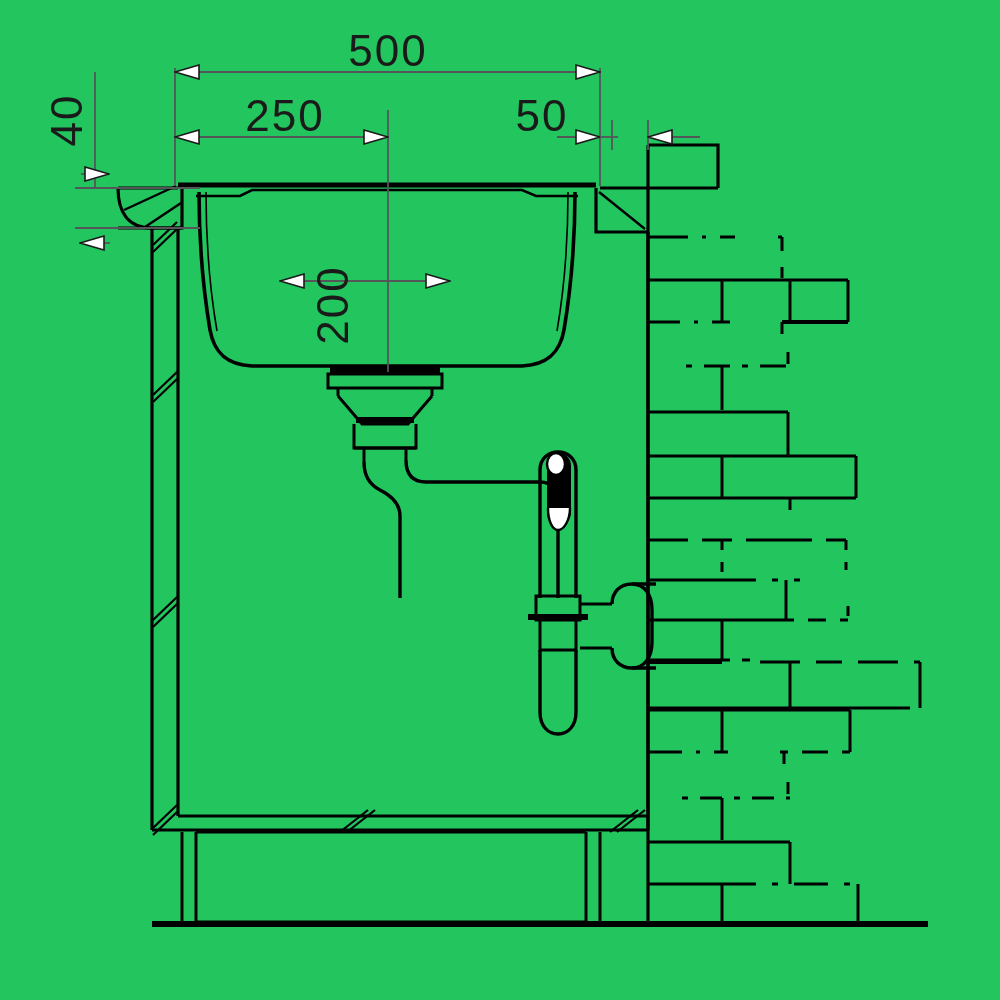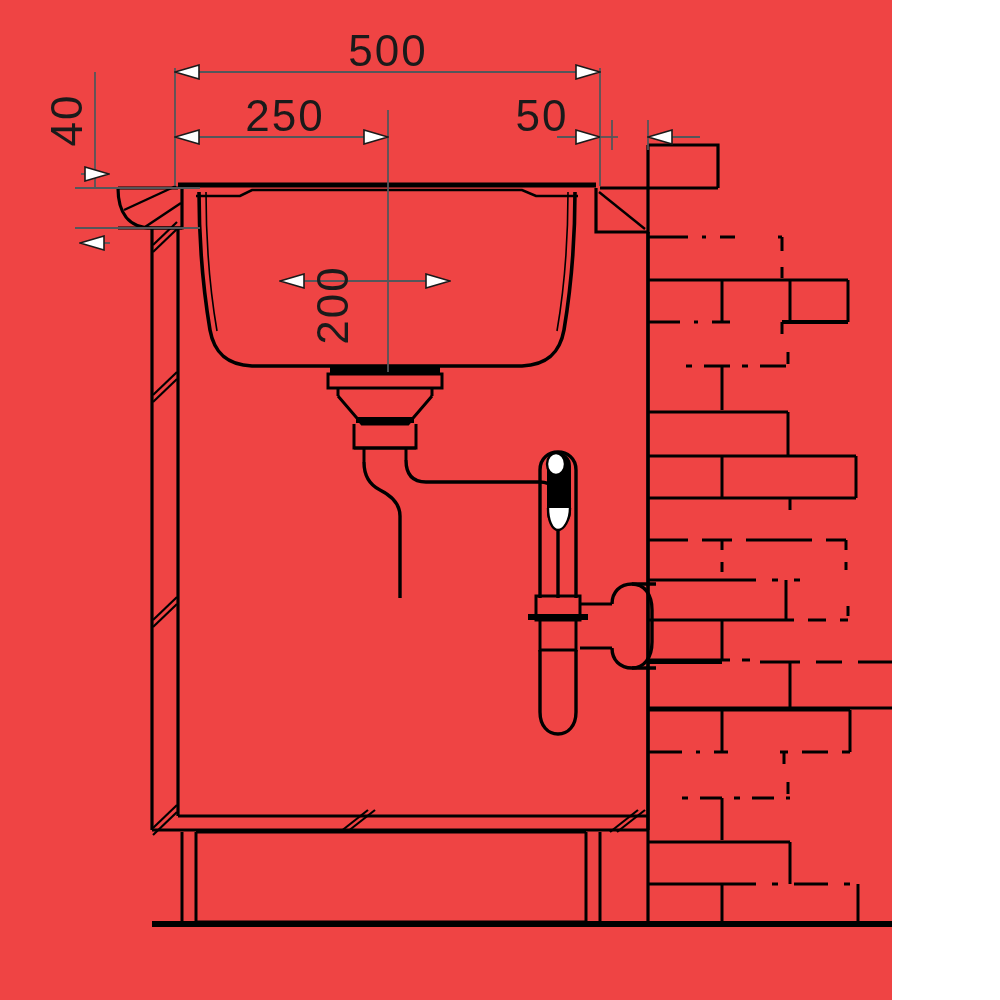--- a/index.html
+++ b/index.html
@@ -4,23 +4,23 @@
 <title>Sink Installation Technical Drawing</title>
 <style>
   html, body {
     margin: 0;
     padding: 0;
     background: #ffffff;
     font-family: "Liberation Sans", sans-serif;
   }
   #drawing-root {
     position: relative;
-    width: 892px;
+    width: 1000px;
     height: 1000px;
-    background: #ef4444;
+    background: #22c55e;
     overflow: hidden;
   }
   svg#cad {
     display: block;
     width: 1000px;
     height: 1000px;
   }
   .dim-text {
     font-family: "Liberation Sans", sans-serif;
     font-size: 44px;

